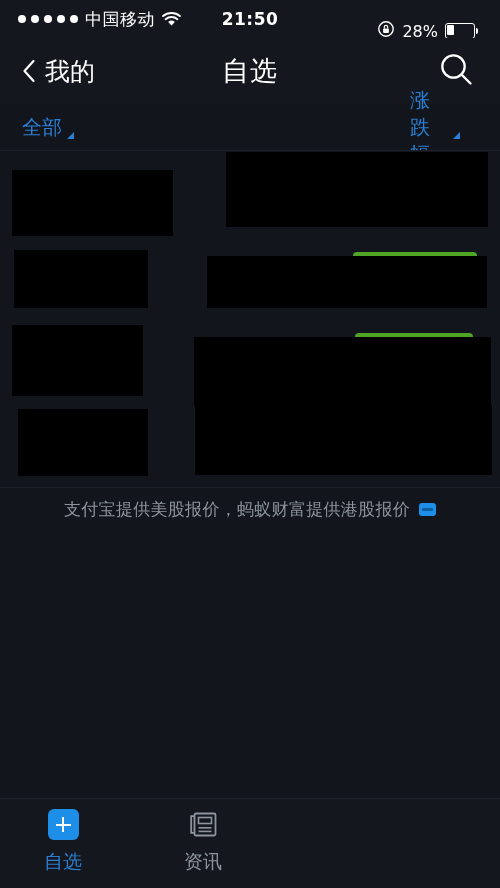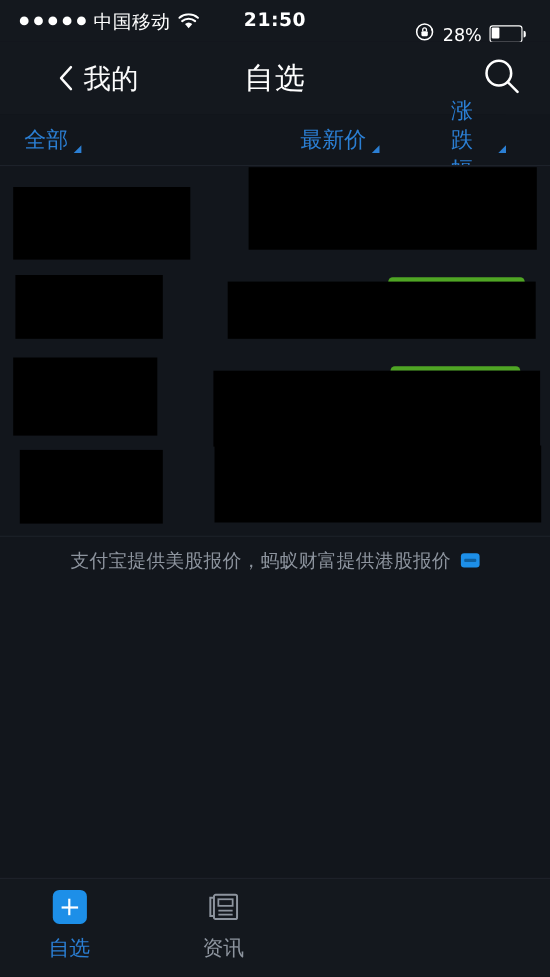--- a/index.html
+++ b/index.html
@@ -40,21 +40,21 @@
     position:absolute; left:2px; top:2px; height:10px; width:7px; background:#ffffff; border-radius:1px;
   }
   .batt-tip {
     position:absolute; right:0; top:5px; width:2.5px; height:6px;
     background:#ffffff; border-radius:0 2px 2px 0;
   }
 
   
   .navbar {
     position:absolute; top:38px; left:0; width:500px; height:66px;
-    background:#14181e; display:flex; align-items:center;padding-left:31px;
+    background:#14181e; display:flex; align-items:center;
   }
   .nav-back {
     display:flex; align-items:center; gap:9px; padding-left:22px; cursor:pointer;
   }
   .chev { width:14px; height:24px; display:block; }
   .nav-back-label { font-size:25px; color:#fbfbfb; }
   .nav-title {
     position:absolute; left:0; right:0; text-align:center;
     font-size:27px; color:#ffffff; letter-spacing:1px;
   }
@@ -188,24 +188,20 @@
         </svg>
       </span>
     </div>
   </div>
 
   <div class="filterbar">
     <div class="filter f-all">
       <span>全部</span>
       <span class="tri"></span>
     </div>
-    <div class="filter f-price">
-      <span>最新价</span>
-      <span class="tri"></span>
-    </div>
     <div class="filter f-chg">
       <span>涨跌幅</span>
       <span class="tri"></span>
     </div>
   </div>
 
   <div class="listwrap">
     <div class="sep" style="top:0px;"></div>
 
     <div>

